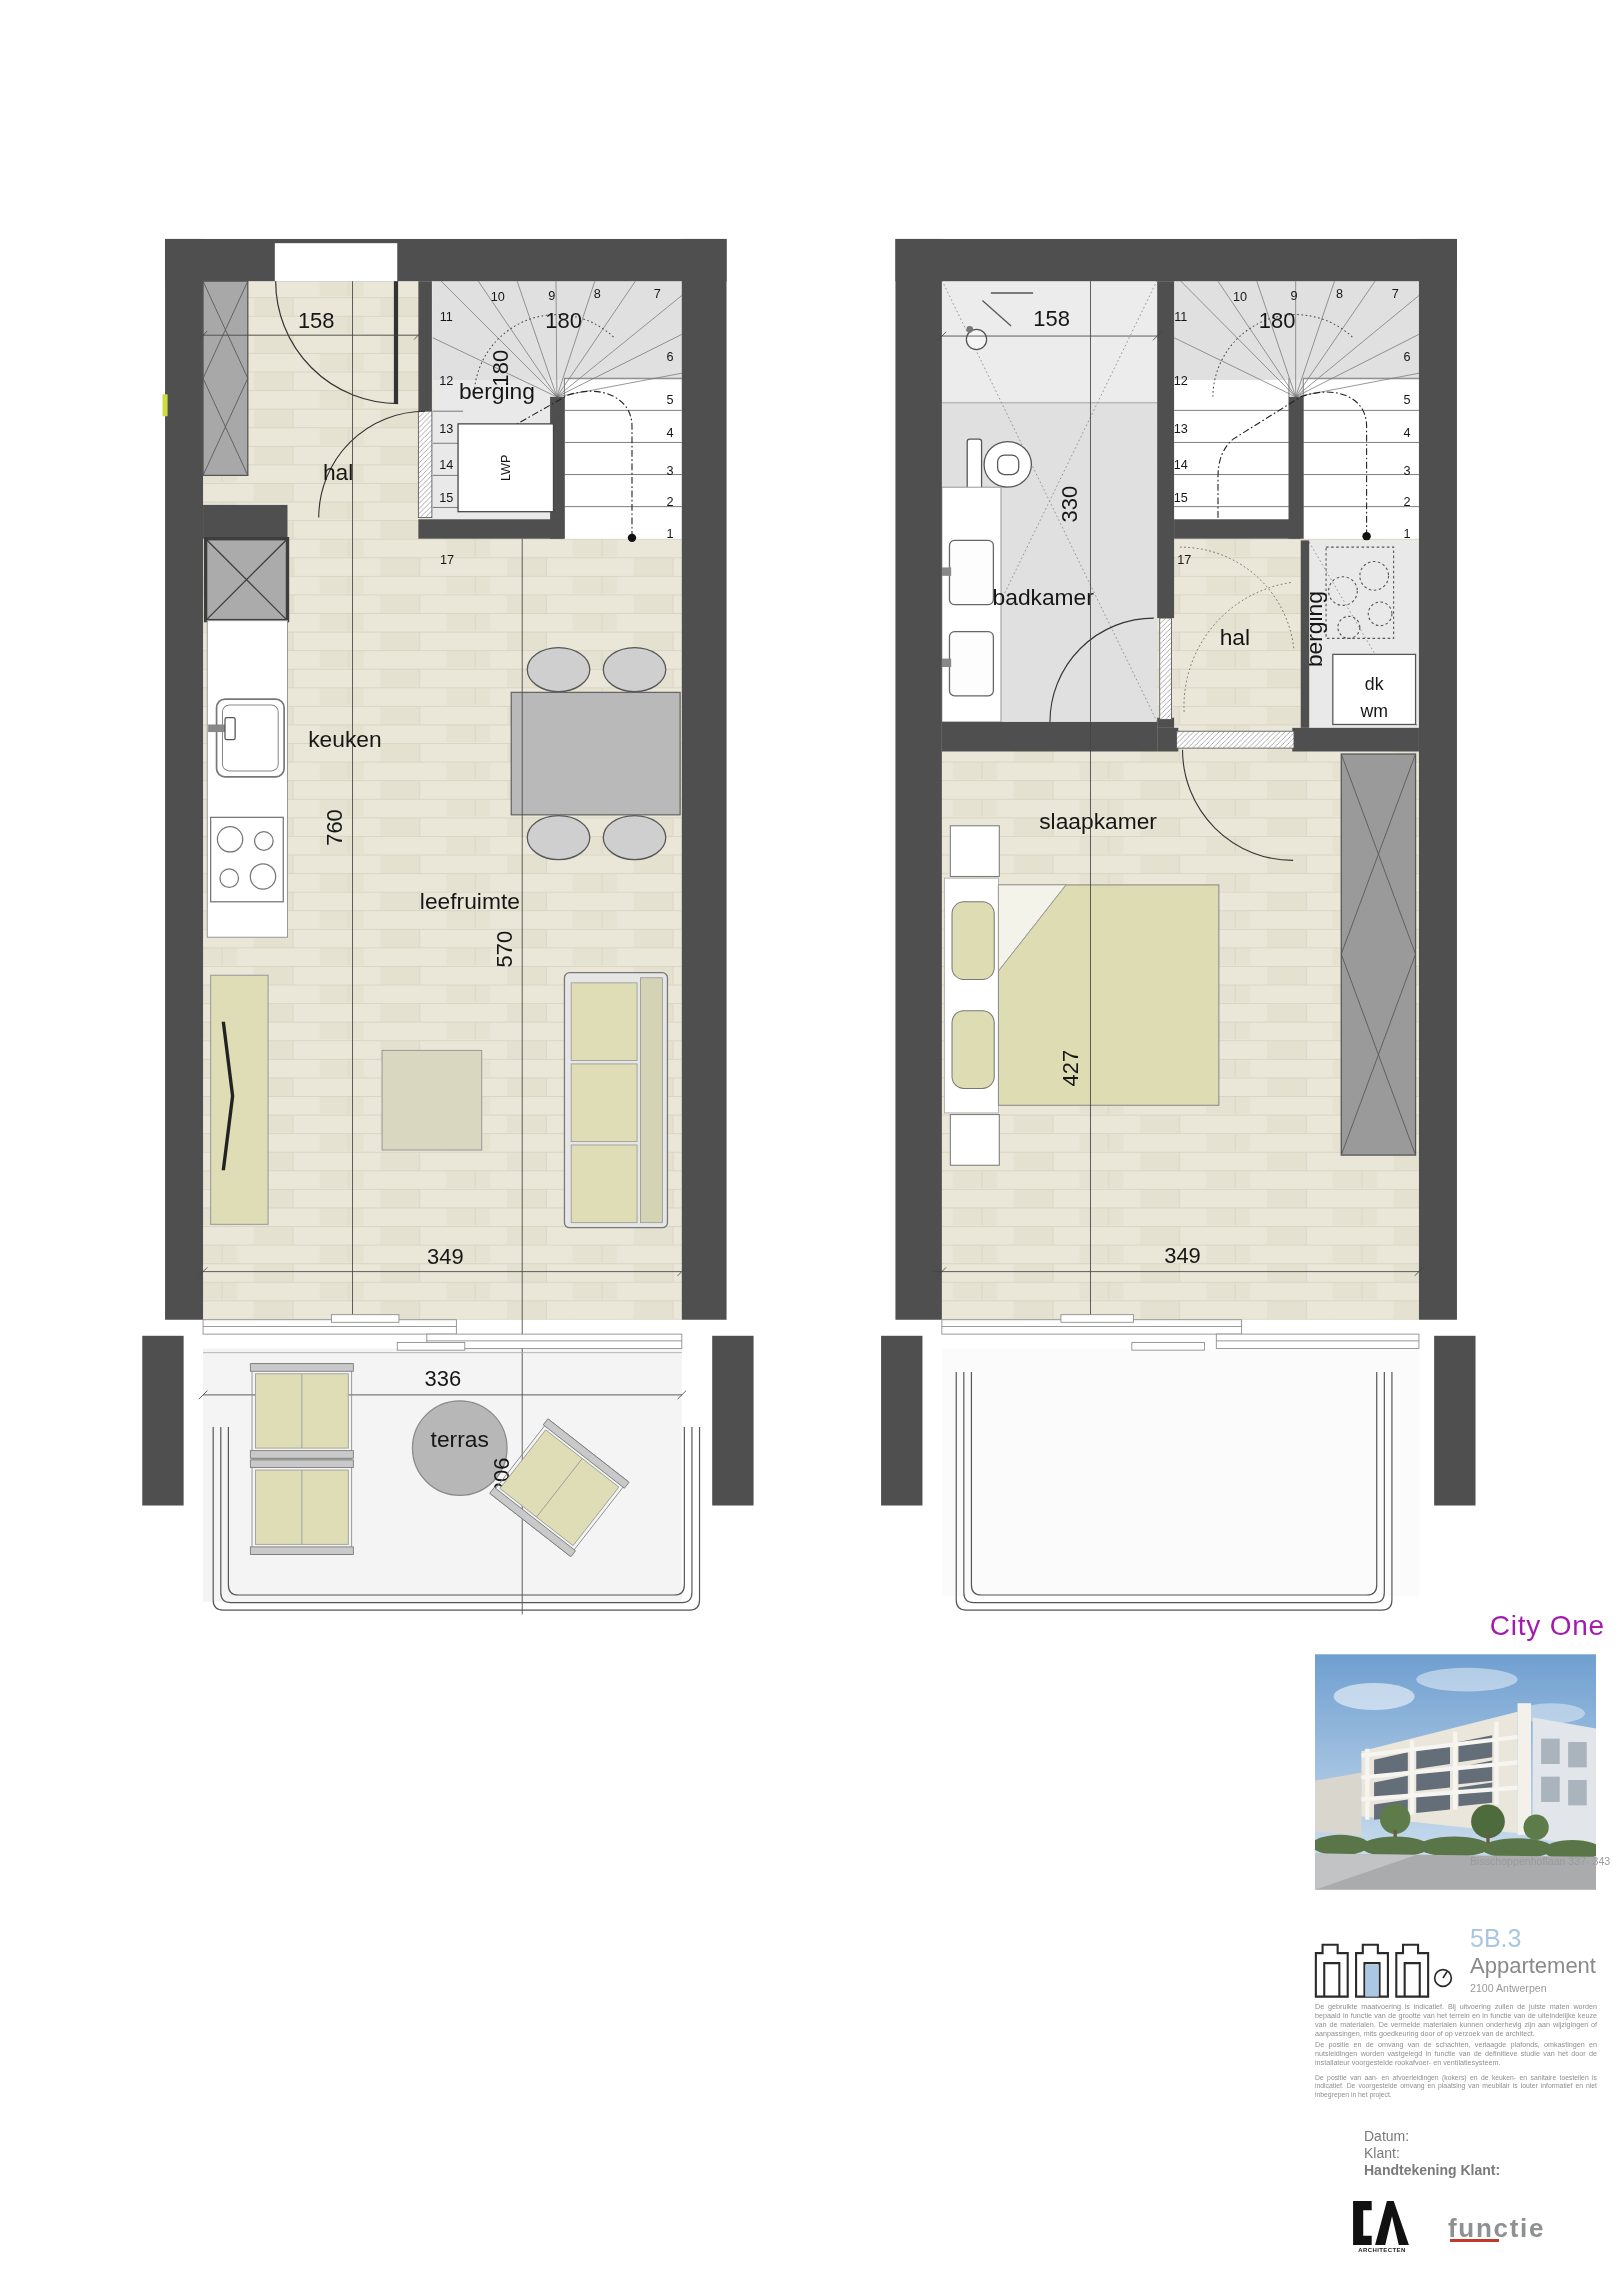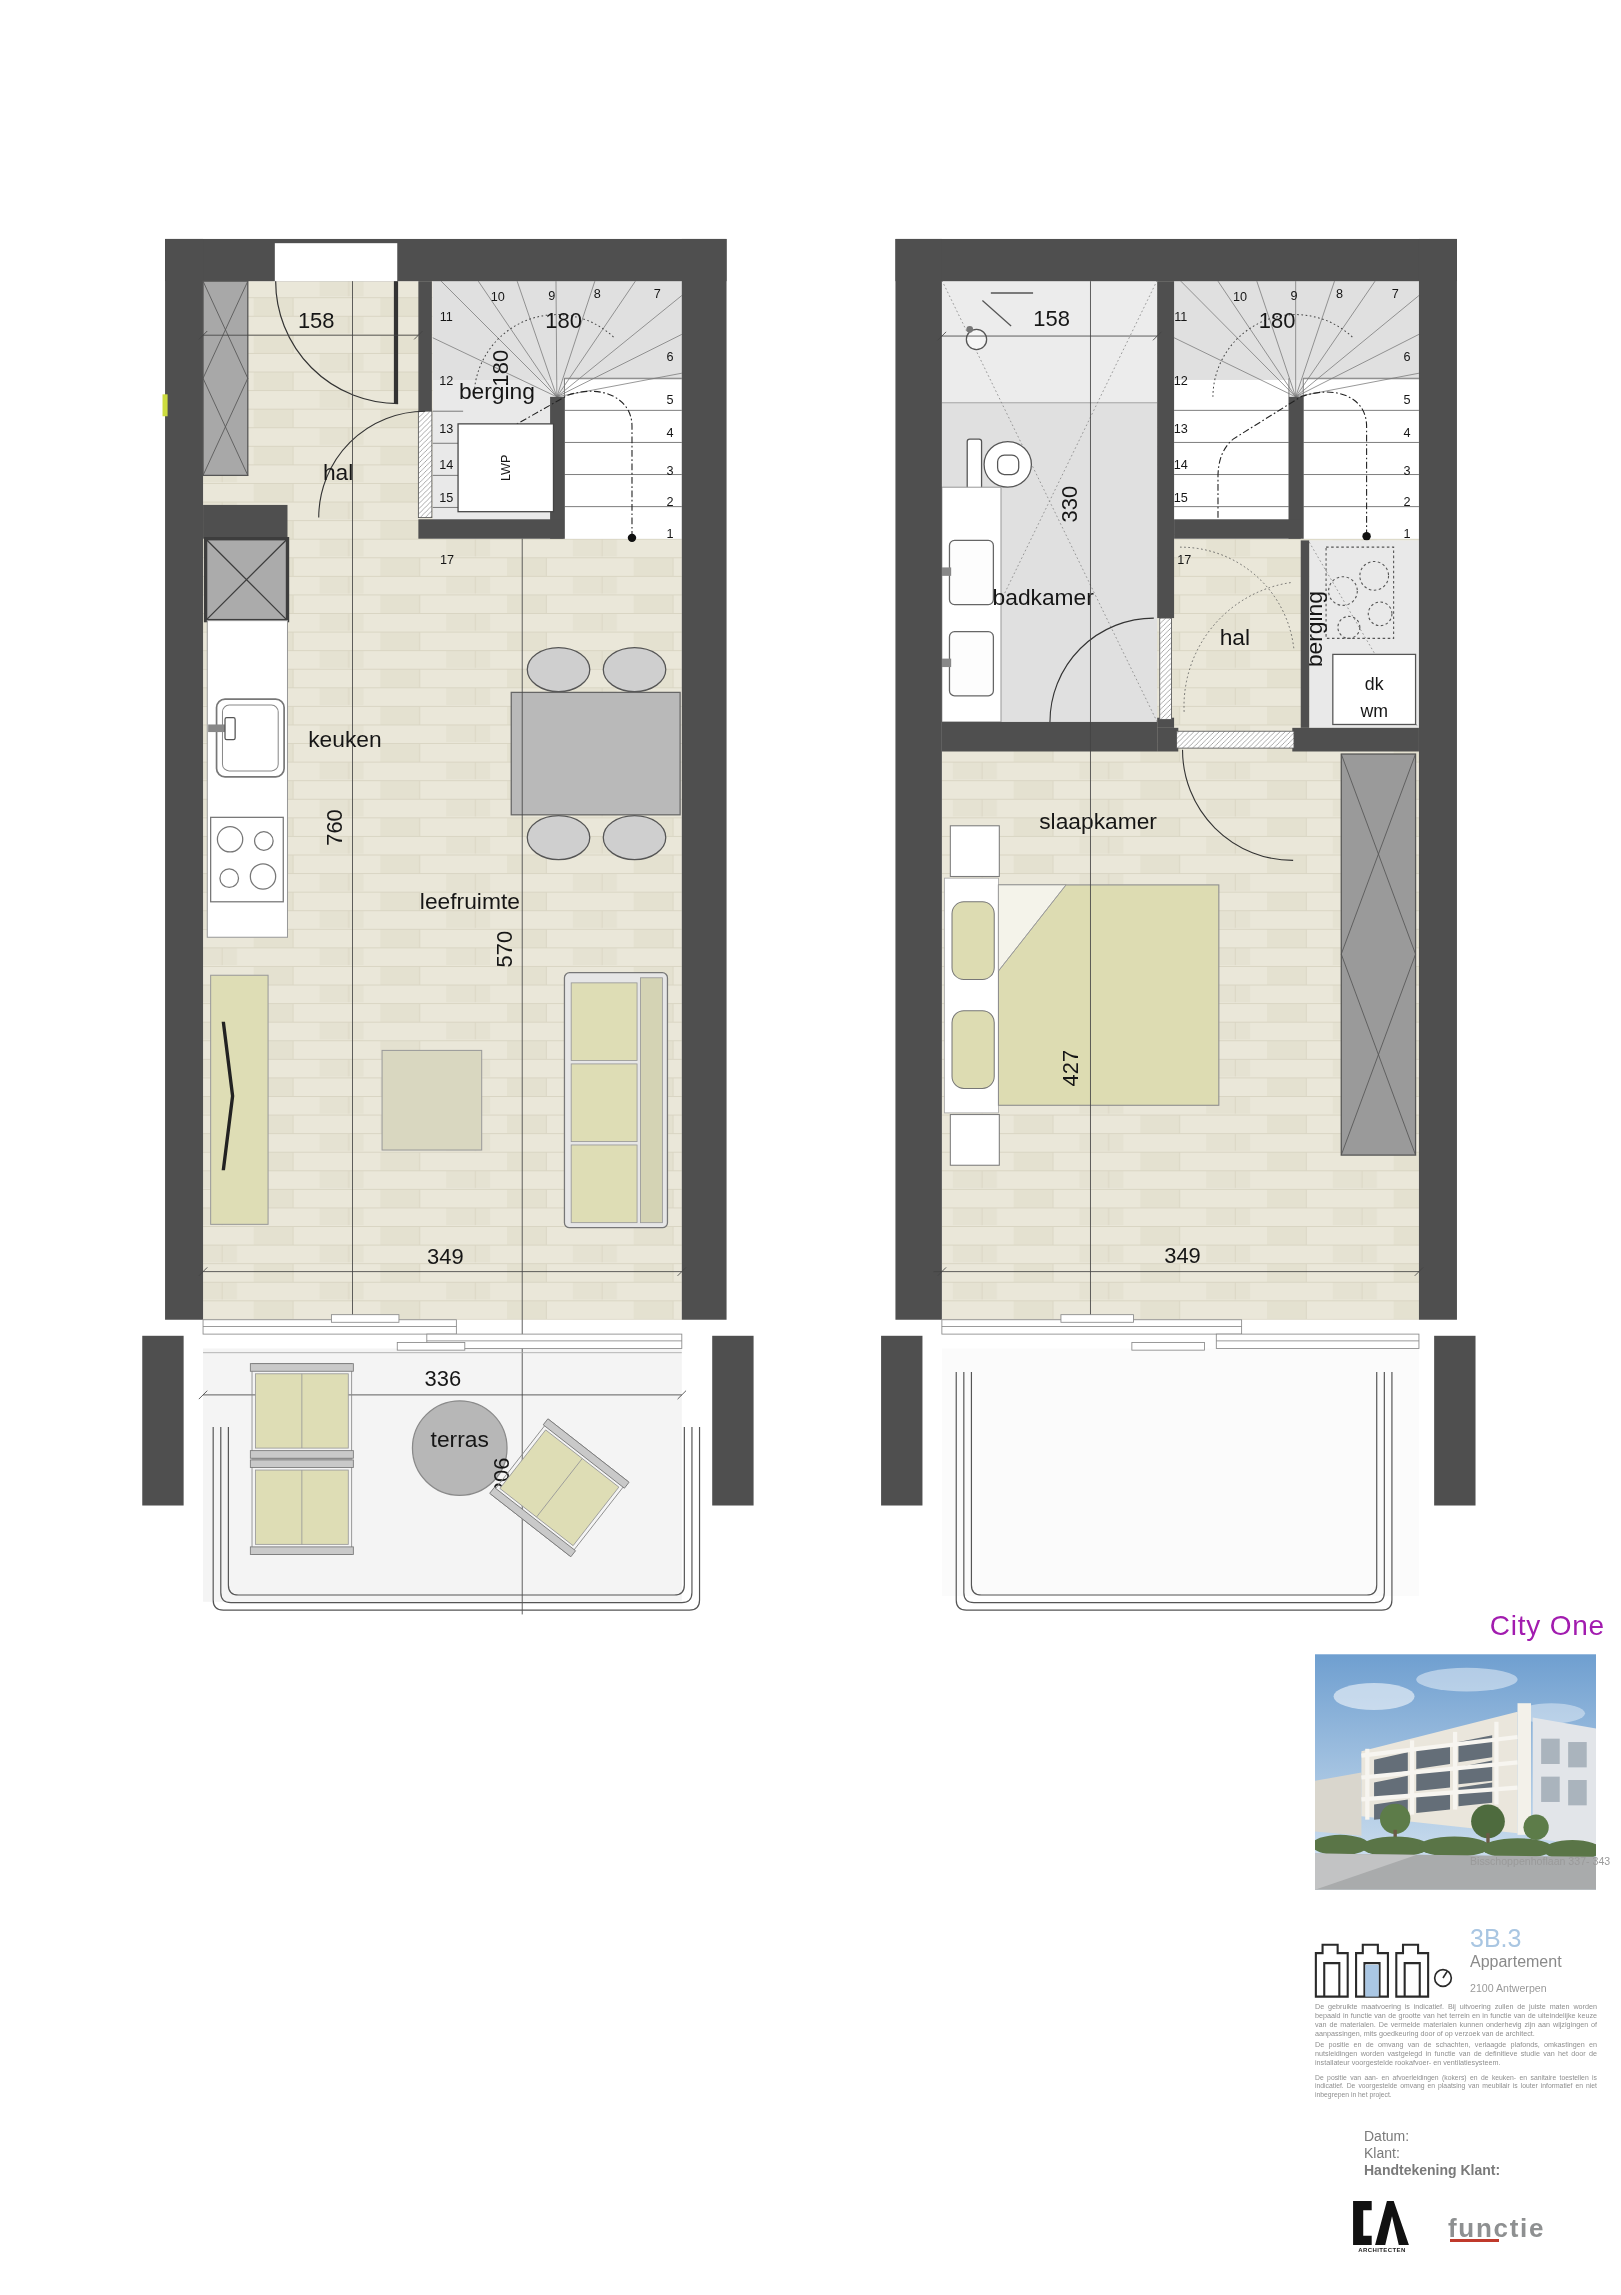--- a/index.html
+++ b/index.html
@@ -8,21 +8,21 @@
   svg text{fill:#161616;}
   .room-lbl{font-size:27px;}
   .dim-lbl{font-size:26px;}
   .step-lbl{font-size:15px;}
   .small-lbl{font-size:21px;}
   .lwp-lbl{font-size:15px;}
   .abs{position:absolute;}
   .city-one{left:1301px;top:1610px;width:304px;text-align:right;font-size:28px;color:#a21caf;letter-spacing:0.8px;}
   .photo-box{left:1315px;top:1654px;width:281px;height:236px;}
   .unit-code{left:1470px;top:1924px;font-size:25px;color:#a9c6e2;}
-  .unit-type{left:1470px;top:1953px;font-size:16px;color:#8a8a8a;}
+  .unit-type{left:1470px;top:1953px;font-size:22px;color:#8a8a8a;}
   .addr{left:1470px;width:144px;font-size:10.6px;color:#9a9a9a;line-height:1.1;}
   .addr1{top:1856px;}
   .addr2{top:1983px;}
   .disc{left:1315px;width:282px;font-size:7.2px;color:#8f8f8f;line-height:1.25;text-align:justify;}
   .disc1{top:2002px;}
   .disc2{top:2040px;}
   .disc3{top:2074px;font-size:6.8px;}
   .field{left:1364px;font-size:14px;color:#7a7a7a;}
   .f-date{top:2128px;}
   .f-client{top:2145px;}
@@ -516,21 +516,21 @@
     <rect x="63" y="32" width="16" height="38" fill="#aac7e4"></rect>
   </svg>
 </div>
 <div class="abs clock-icon">
   <svg width="20" height="20" viewBox="0 0 24 24">
     <circle cx="12" cy="12" r="10" fill="#fff" stroke="#2a2a2a" stroke-width="2"></circle>
     <line x1="12" y1="12" x2="17" y2="4" stroke="#2a2a2a" stroke-width="2"></line>
   </svg>
 </div>
 
-<div class="abs unit-code">3B.3</div>
+<div class="abs unit-code">5B.3</div>
 <div class="abs unit-type">Appartement</div>
 <div class="abs addr addr1">Bisschoppenhoflaan 337- 343</div>
 <div class="abs addr addr2">2100 Antwerpen</div>
 
 <div class="abs disc disc1">De gebruikte maatvoering is indicatief. Bij uitvoering zullen de juiste maten worden bepaald in functie van de grootte van het terrein en in functie van de uiteindelijke keuze van de materialen. De vermelde materialen kunnen onderhevig zijn aan wijzigingen of aanpassingen, mits goedkeuring door of op verzoek van de architect.</div>
 <div class="abs disc disc2">De positie en de omvang van de schachten, verlaagde plafonds, omkastingen en nutsleidingen worden vastgelegd in functie van de definitieve studie van het door de installateur voorgestelde rookafvoer- en ventilatiesysteem.</div>
 <div class="abs disc disc3">De positie van aan- en afvoerleidingen (kokers) en de keuken- en sanitaire toestellen is indicatief. De voorgestelde omvang en plaatsing van meubilair is louter informatief en niet inbegrepen in het project.</div>
 
 <div class="abs field f-date">Datum:</div>
 <div class="abs field f-client">Klant:</div>

